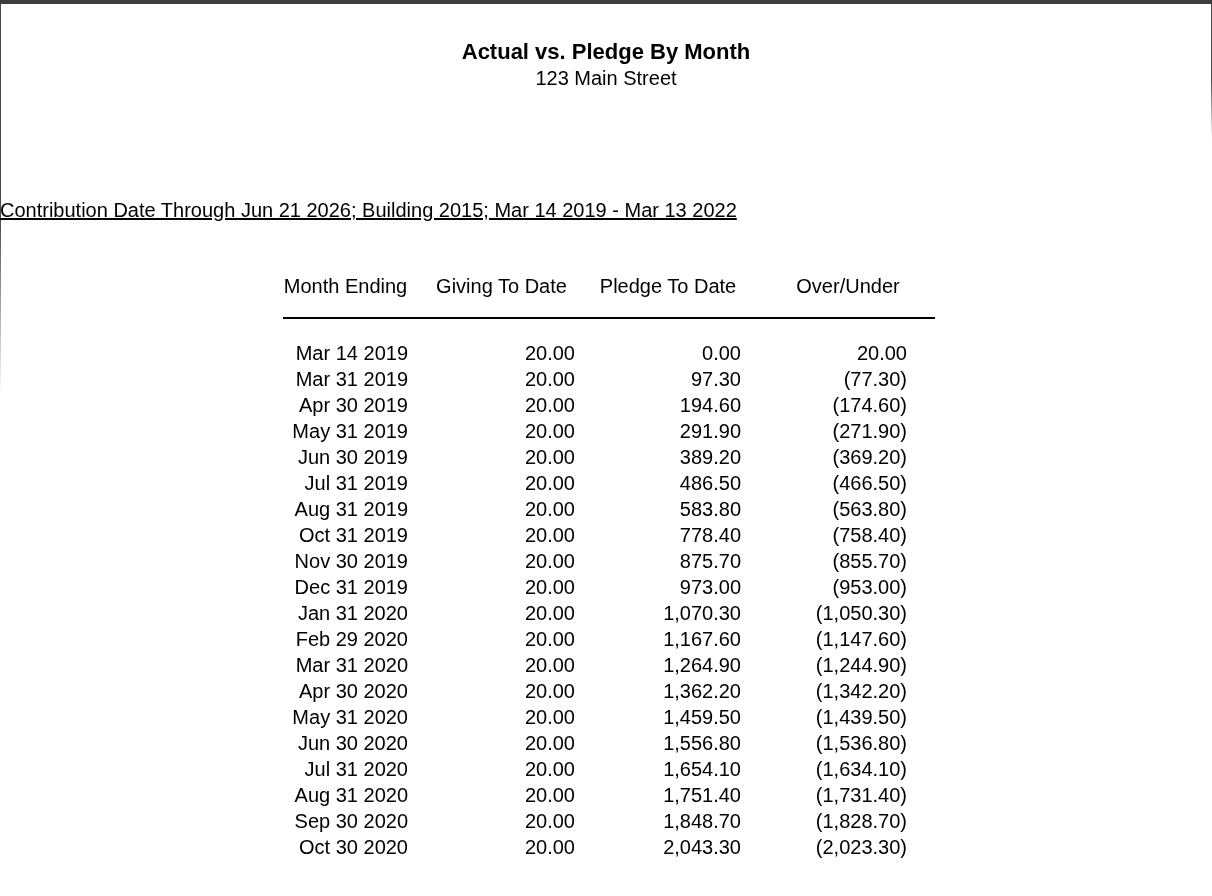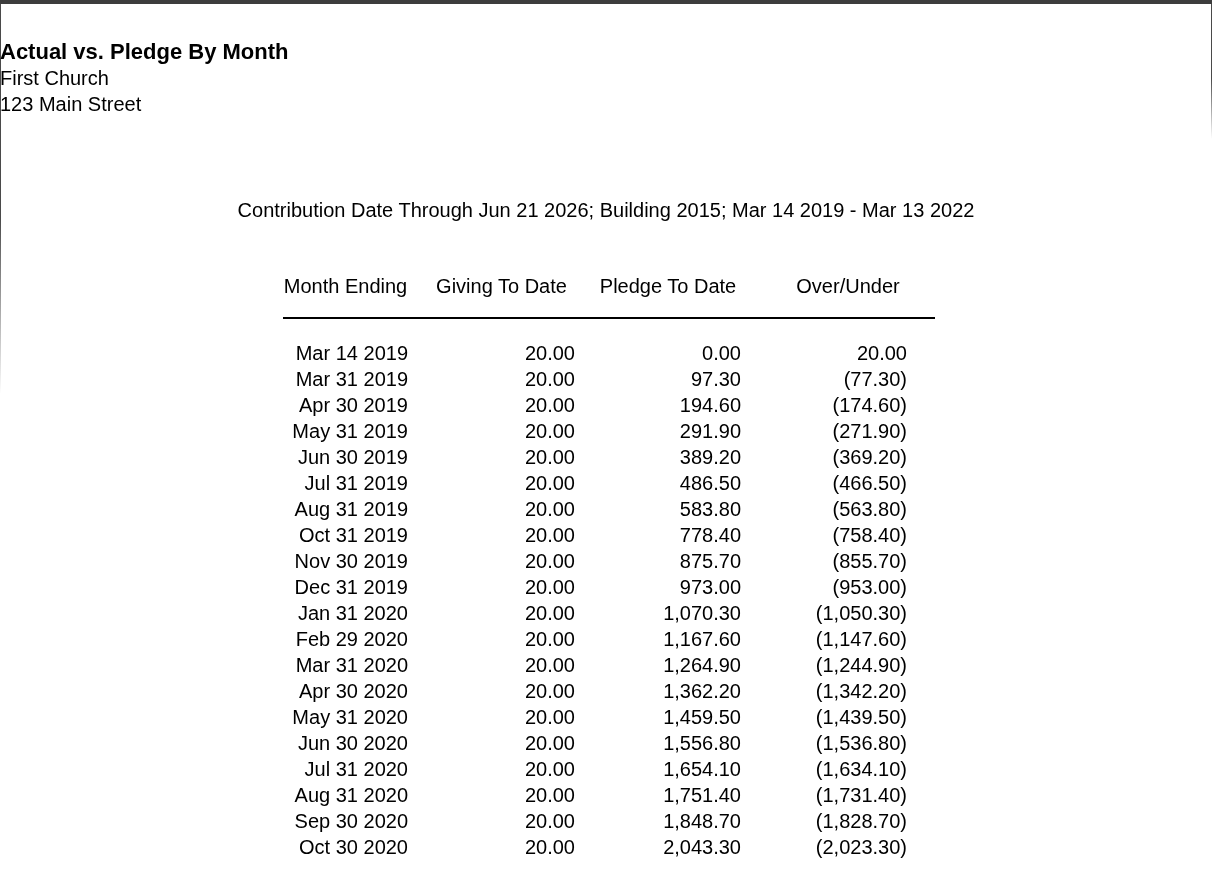--- a/index.html
+++ b/index.html
@@ -32,38 +32,39 @@
   }
   .window-right-edge {
     position: absolute;
     top: 4px; right: 0;
     width: 1px; height: 135px;
     background: linear-gradient(to bottom, #4a4a4a 55%, rgba(74,74,74,0) 100%);
   }
   .report-header {
     position: absolute;
     top: 39px; left: 0; right: 0;
-    text-align: left;
+    text-align: center;
     font-size: 20px;
     line-height: 26px;
   }
   .report-header .hline { white-space: pre; }
   .report-title {
     font-size: 22px;
     font-weight: 700;
     line-height: 26px;
     white-space: pre;
   }
   .criteria {
     position: absolute;
     top: 197px; left: 0; right: 0;
-    text-align: center;
+    text-align: left;
     font-size: 20px;
     line-height: 26px;
     white-space: pre;
+    text-decoration: underline;
   }
   table.pledge-table {
     position: absolute;
     left: 283px;
     top: 273px;
     border-collapse: collapse;
     font-size: 20px;
     table-layout: fixed;
   }
   .pledge-table th {
@@ -90,21 +91,20 @@
 <body>
 
 <div class="page">
 
   <div class="window-top-edge"></div>
   <div class="window-left-edge"></div>
   <div class="window-right-edge"></div>
 
   <div class="report-header">
     <div class="report-title">Actual vs. Pledge By Month</div>
-    <div class="hline">First Church</div>
     <div class="hline">123 Main Street</div>
   </div>
 
   <div class="criteria">Contribution Date Through Jun 21 2026; Building 2015; Mar 14 2019 - Mar 13 2022</div>
 
   <table class="pledge-table">
     <colgroup>
       <col style="width:125px">
       <col style="width:167px">
       <col style="width:166px">

